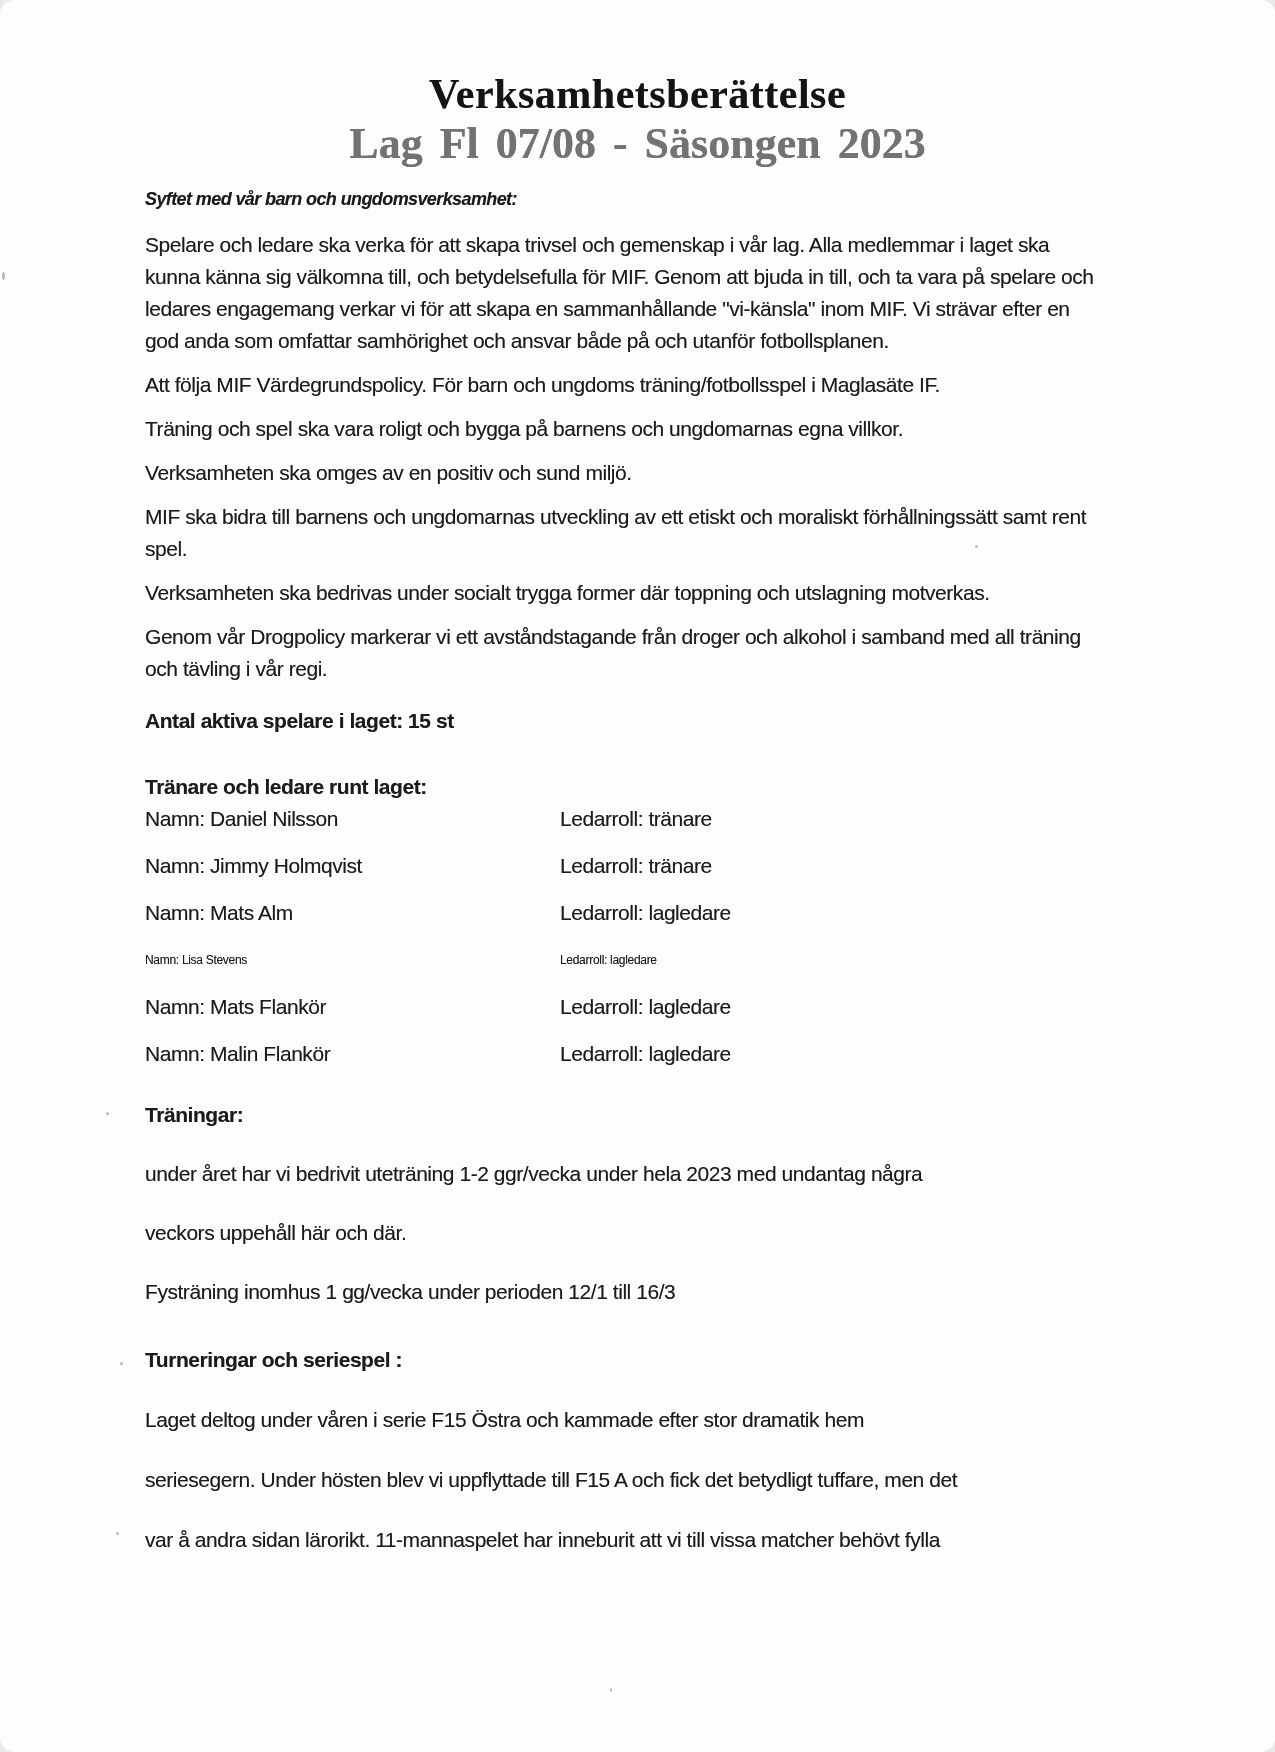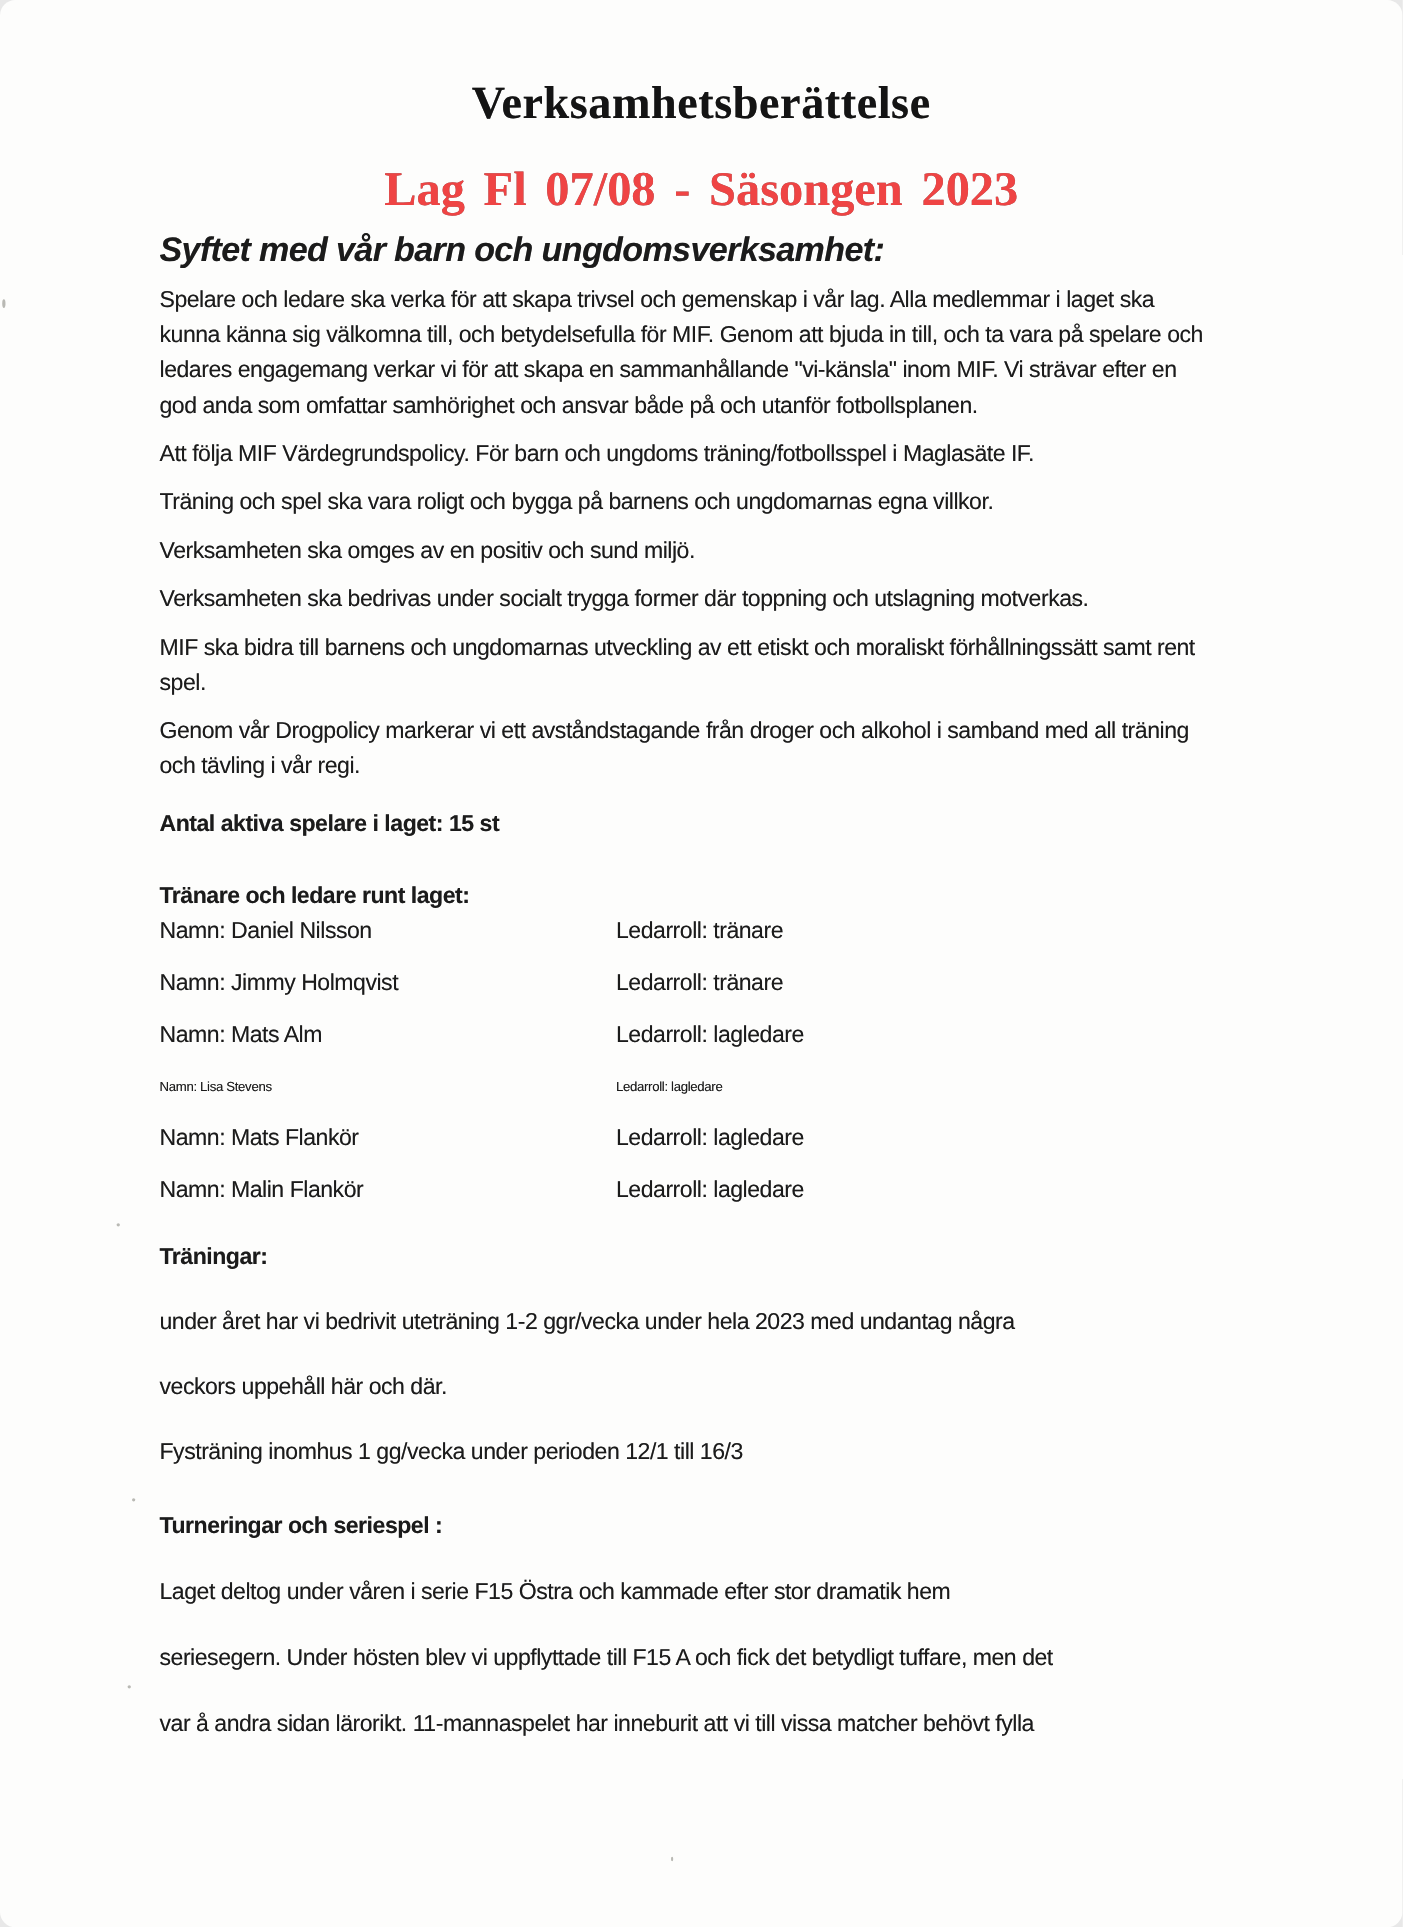--- a/index.html
+++ b/index.html
@@ -21,36 +21,35 @@
     font-weight: bold;
     font-size: 42px;
     letter-spacing: 0.5px;
     color: #141414;
     text-shadow: 0 0 0.6px rgba(0,0,0,0.55);
   }
   .doc-subtitle {
     font-family: "Liberation Serif", serif;
     font-weight: bold;
     font-size: 44px;
-    margin-top: 28px;
     word-spacing: 6px;
-    color: #ef4444;
+    color: #737373;
     text-shadow: 0 0 0.6px rgba(0,0,0,0.55);
   }
   .content {
     margin-left: 145px;
     width: 958px;
     font-size: 21px;
     letter-spacing: -0.45px;
     line-height: 32px;
     text-shadow: 0 0 0.5px rgba(20,20,20,0.45);
   }
   .h-italic {
     margin-top: 14px;
-    font-size: 31px;
+    font-size: 18px;
     font-weight: bold;
     font-style: italic;
     letter-spacing: -0.6px;
     line-height: 32px;
   }
   p.body-par { margin: 12px 0 0 0; }
   p.first-par { margin-top: 14px; }
   .h-bold { font-weight: bold; margin-top: 18px; line-height: 32px; }
   .h-bold.leaders-h { margin-top: 34px; }
   .leader-row { display: flex; height: 47px; align-items: flex-start; }
@@ -73,22 +72,22 @@
   </div>
 
   <div class="content">
 
     <div class="h-italic">Syftet med vår barn och ungdomsverksamhet:</div>
 
     <p class="body-par first-par">Spelare och ledare ska verka för att skapa trivsel och gemenskap i vår lag. Alla medlemmar i laget ska kunna känna sig välkomna till, och betydelsefulla för MIF. Genom att bjuda in till, och ta vara på spelare och ledares engagemang verkar vi för att skapa en sammanhållande "vi-känsla" inom MIF. Vi strävar efter en god anda som omfattar samhörighet och ansvar både på och utanför fotbollsplanen.</p>
     <p class="body-par">Att följa MIF Värdegrundspolicy. För barn och ungdoms träning/fotbollsspel i Maglasäte IF.</p>
     <p class="body-par">Träning och spel ska vara roligt och bygga på barnens och ungdomarnas egna villkor.</p>
     <p class="body-par">Verksamheten ska omges av en positiv och sund miljö.</p>
+    <p class="body-par">MIF ska bidra till barnens och ungdomarnas utveckling av ett etiskt och moraliskt förhållningssätt samt rent spel.</p>
     <p class="body-par">Verksamheten ska bedrivas under socialt trygga former där toppning och utslagning motverkas.</p>
-    <p class="body-par">MIF ska bidra till barnens och ungdomarnas utveckling av ett etiskt och moraliskt förhållningssätt samt rent spel.</p>
     <p class="body-par">Genom vår Drogpolicy markerar vi ett avståndstagande från droger och alkohol i samband med all träning och tävling i vår regi.</p>
 
     <div class="h-bold players-h" style="margin-top:20px">Antal aktiva spelare i laget: 15 st</div>
 
     <div class="h-bold leaders-h">Tränare och ledare runt laget:</div>
 
     <div class="leader-row">
       <span class="name">Namn: Daniel Nilsson</span>
       <span class="role">Ledarroll: tränare</span>
     </div>

